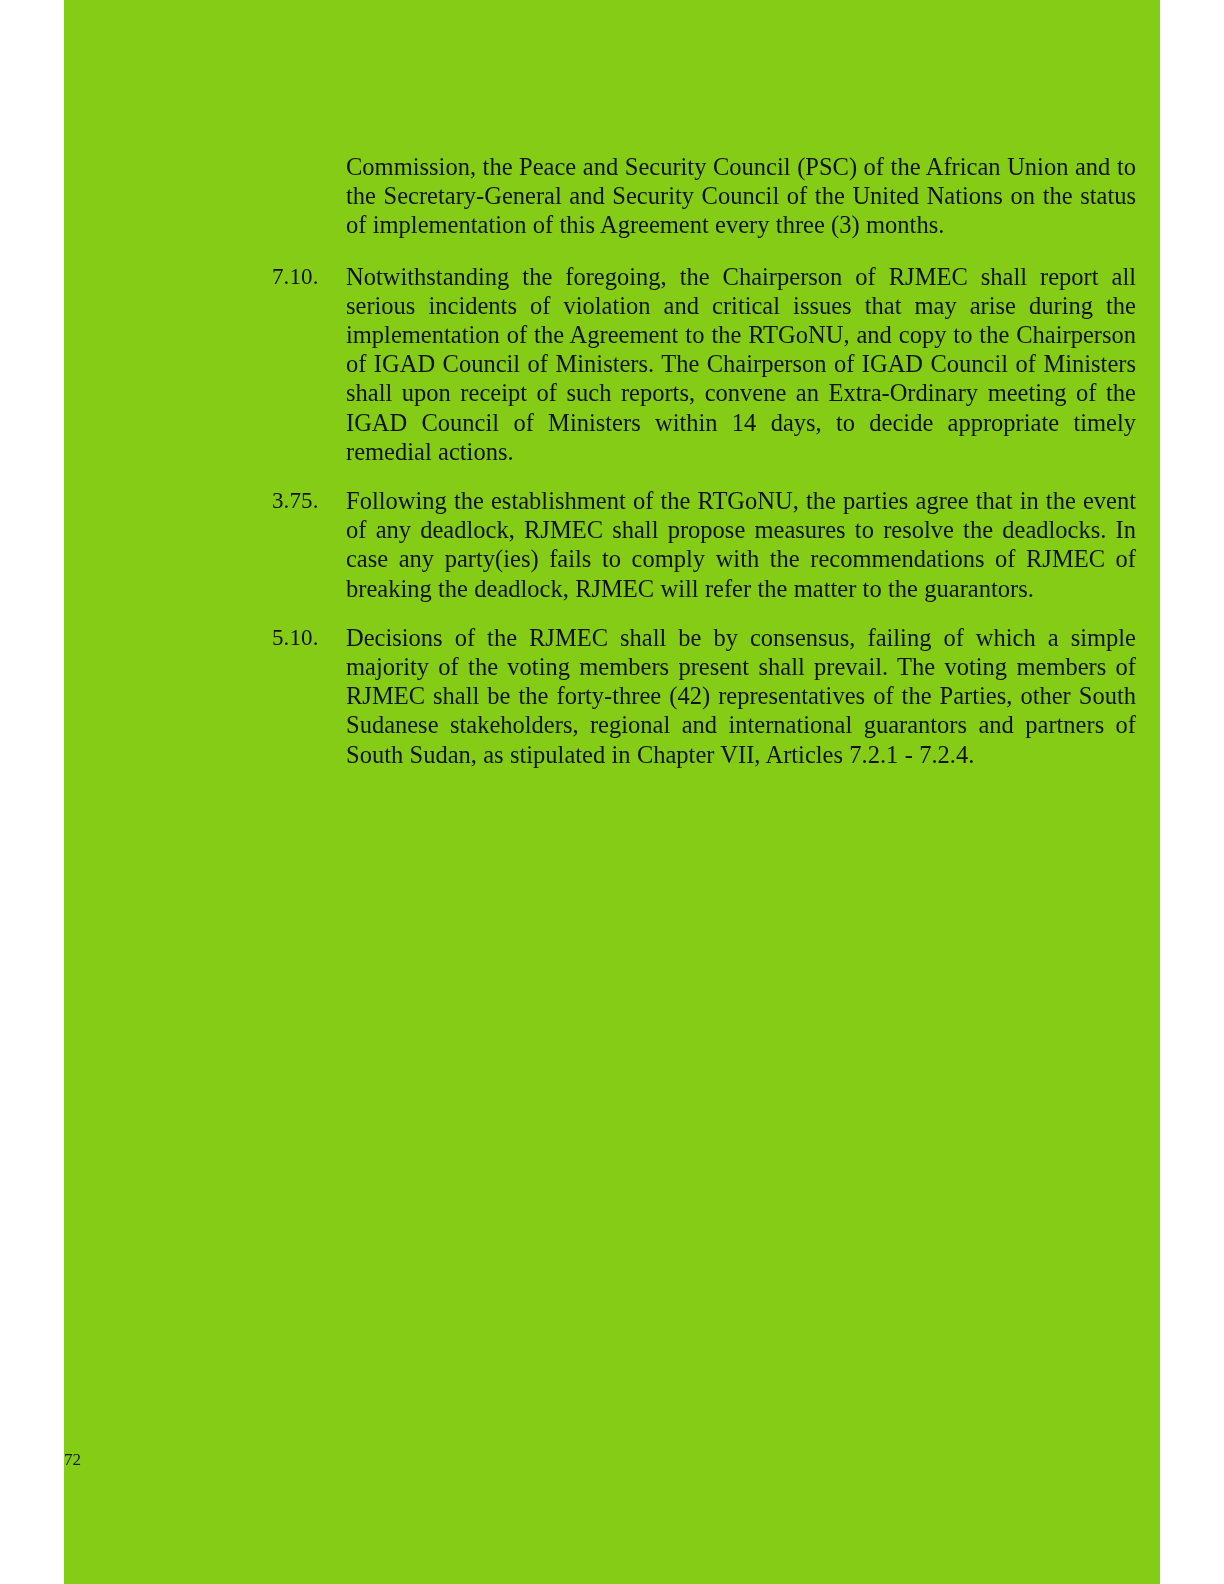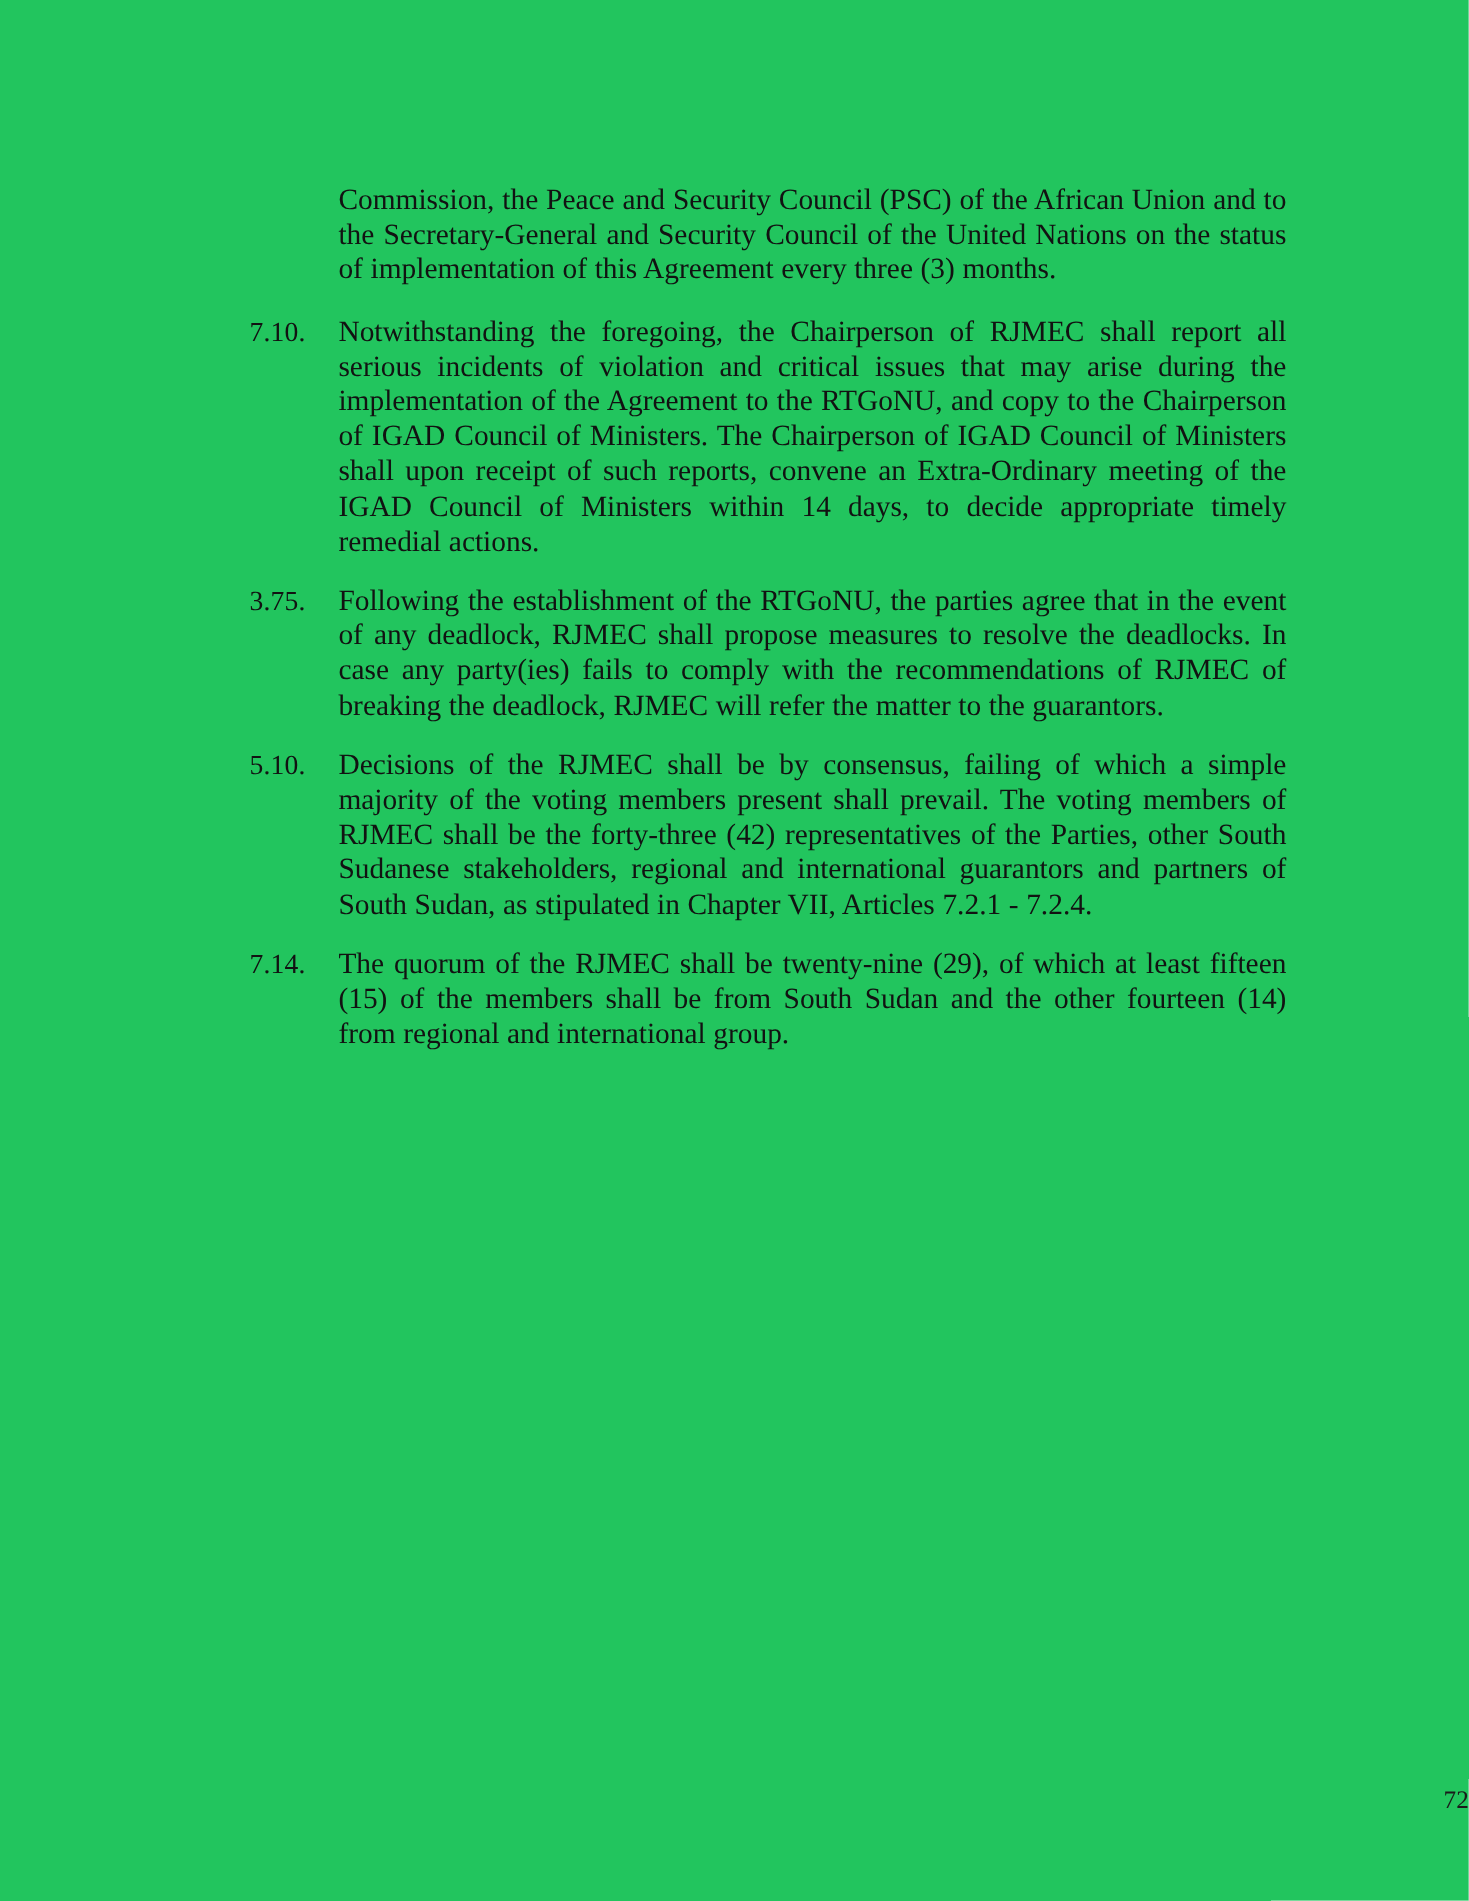--- a/index.html
+++ b/index.html
@@ -2,23 +2,23 @@
 <html><head>
 <meta charset="utf-8">
 <style>
   html, body {
     margin: 0;
     padding: 0;
     background: #ffffff;
   }
   .page {
     position: relative;
-    width: 1224px;
+    width: 1096px;
     height: 1584px;
-    background: #22c55e;
+    background: #84cc16;
     margin: 0 auto;
     overflow: hidden;
     font-family: "Liberation Serif", "DejaVu Serif", serif;
     color: #121212;
     -webkit-font-smoothing: antialiased;
   }
   .content {
     position: absolute;
     left: 208px;
     top: 152px;
@@ -50,23 +50,23 @@
   .para.continuation .para-number {
     flex: 0 0 74px;
   }
   .para.continuation {
     margin-bottom: 22px;
   }
   .page-number {
     position: absolute;
     left: 0;
     right: 0;
-    top: 1488px;
-    text-align: right;
-    font-size: 21px;
+    top: 1448px;
+    text-align: left;
+    font-size: 17px;
     line-height: 24px;
     font-family: "Liberation Serif", "DejaVu Serif", serif;
     color: #1a1a1a;
   }
 </style>
 </head>
 <body>
 
 <div class="page">
 
@@ -86,22 +86,18 @@
       <div class="para-number">3.75.</div>
       <div class="para-body">Following the establishment of the RTGoNU, the parties agree that in the event of any deadlock, RJMEC shall propose measures to resolve the deadlocks. In case any party(ies) fails to comply with the recommendations of RJMEC of breaking the deadlock, RJMEC will refer the matter to the guarantors.</div>
     </div>
 
 
     <div class="para">
       <div class="para-number">5.10.</div>
       <div class="para-body">Decisions of the RJMEC shall be by consensus, failing of which a simple majority of the voting members present shall prevail. The voting members of RJMEC shall be the forty-three (42) representatives of the Parties, other South Sudanese stakeholders, regional and international guarantors and partners of South Sudan, as stipulated in Chapter VII, Articles 7.2.1 - 7.2.4.</div>
     </div>
 
-    <div class="para">
-      <div class="para-number">7.14.</div>
-      <div class="para-body">The quorum of the RJMEC shall be twenty-nine (29), of which at least fifteen (15) of the members shall be from South Sudan and the other fourteen (14) from regional and international group.</div>
-    </div>
 
   </div>
 
   <div class="page-number">72</div>
 
 </div>
 
 </body></html>

